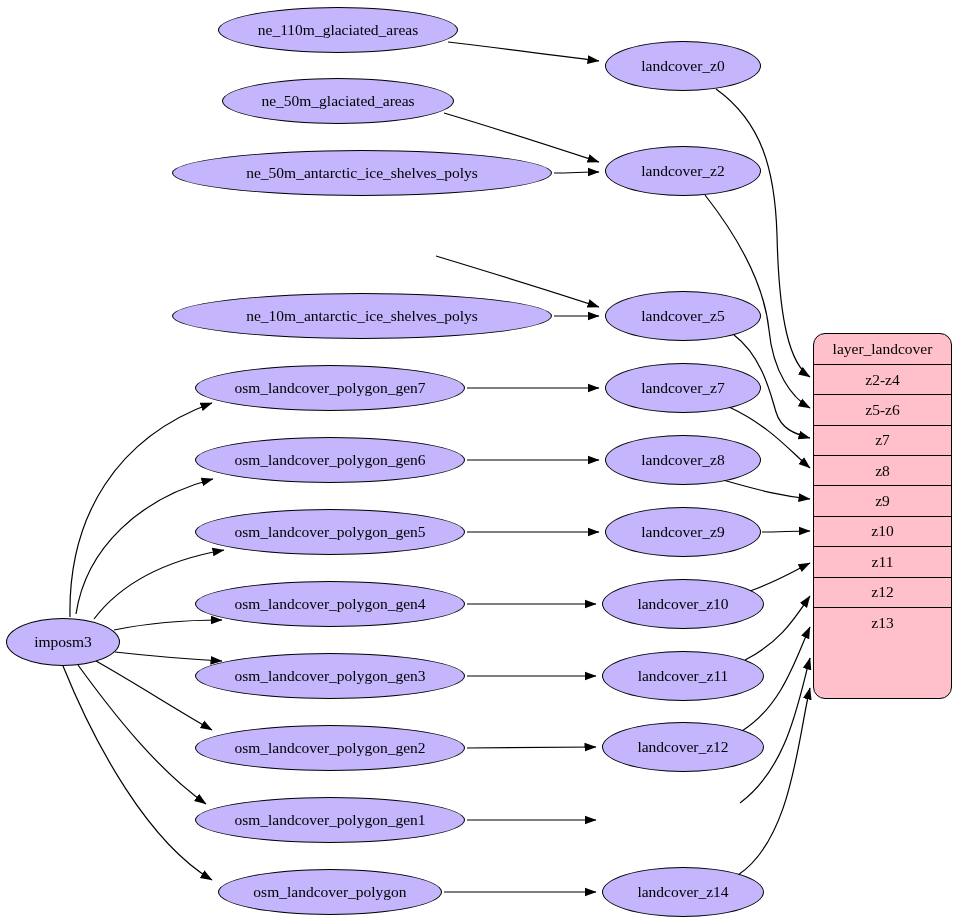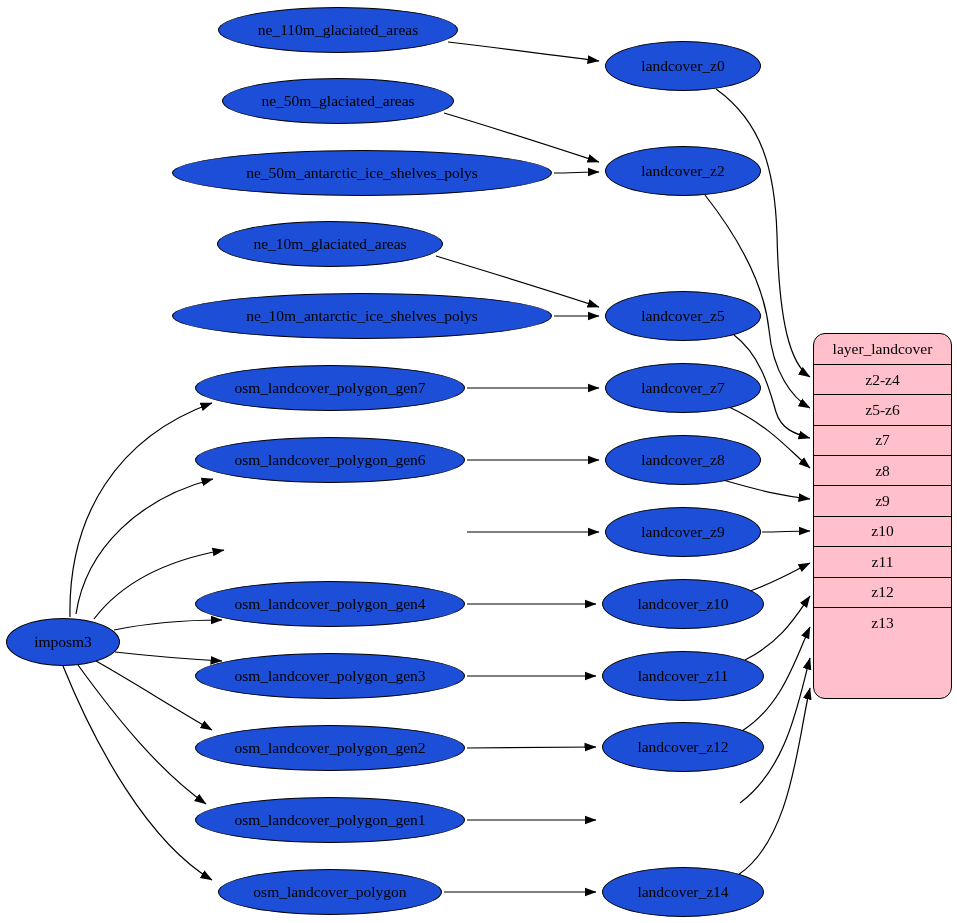--- a/index.html
+++ b/index.html
@@ -10,21 +10,21 @@
     background:#ffffff;
     font-family:"Liberation Serif","DejaVu Serif",serif;
     color:#000;
     overflow:hidden;
   }
   #edges{
     position:absolute;left:0;top:0;width:957px;height:923px;z-index:1;
   }
   .ell{
     position:absolute;
-    background:#1d4ed8;
+    background:#c4b5fd;
     border:1.4px solid #000;
     border-radius:50%;
     display:flex;align-items:center;justify-content:center;
     font-size:15.5px;
     white-space:nowrap;
     z-index:2;
     box-sizing:border-box;
   }
   #record{
     position:absolute;
@@ -102,31 +102,31 @@
 
   <div class="ell" style="left:218px;top:7px;width:240px;height:46px;">
       <span>ne_110m_glaciated_areas</span>
     </div>
   <div class="ell" style="left:222px;top:78px;width:232px;height:46px;">
       <span>ne_50m_glaciated_areas</span>
     </div>
   <div class="ell" style="left:172px;top:150px;width:380px;height:46px;">
       <span>ne_50m_antarctic_ice_shelves_polys</span>
     </div>
-  <div class="ell" style="left:217px;top:221px;width:226px;height:46px;">
-      <span>ne_10m_glaciated_areas</span>
-    </div>
   <div class="ell" style="left:172px;top:293px;width:380px;height:46px;">
       <span>ne_10m_antarctic_ice_shelves_polys</span>
     </div>
   <div class="ell" style="left:195px;top:365px;width:270px;height:46px;">
       <span>osm_landcover_polygon_gen7</span>
     </div>
   <div class="ell" style="left:195px;top:437px;width:270px;height:46px;">
       <span>osm_landcover_polygon_gen6</span>
+    </div>
+  <div class="ell" style="left:195px;top:509px;width:270px;height:46px;">
+      <span>osm_landcover_polygon_gen5</span>
     </div>
   <div class="ell" style="left:195px;top:581px;width:270px;height:46px;">
       <span>osm_landcover_polygon_gen4</span>
     </div>
   <div class="ell" style="left:195px;top:653px;width:270px;height:46px;">
       <span>osm_landcover_polygon_gen3</span>
     </div>
   <div class="ell" style="left:195px;top:725px;width:270px;height:46px;">
       <span>osm_landcover_polygon_gen2</span>
     </div>

